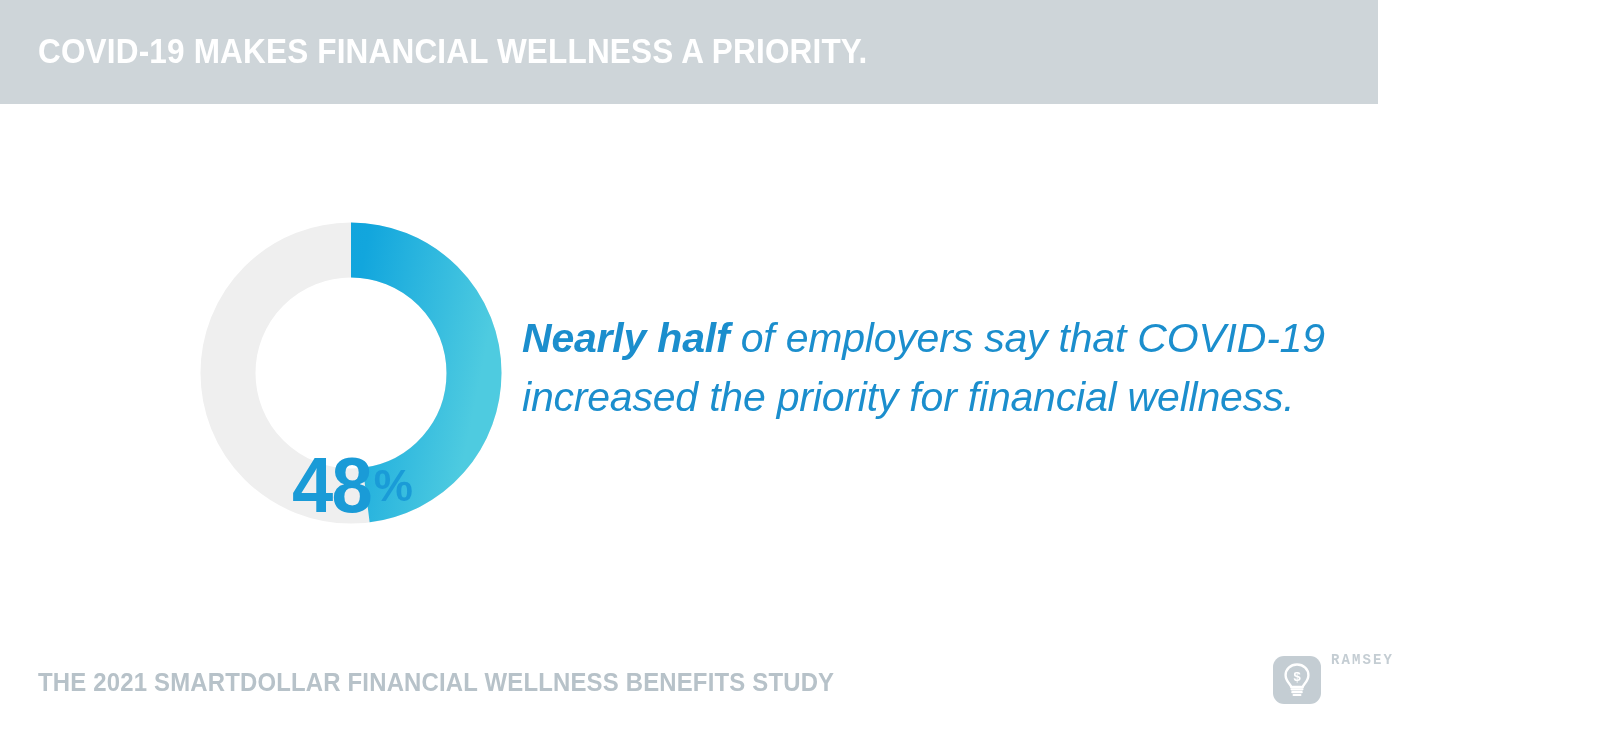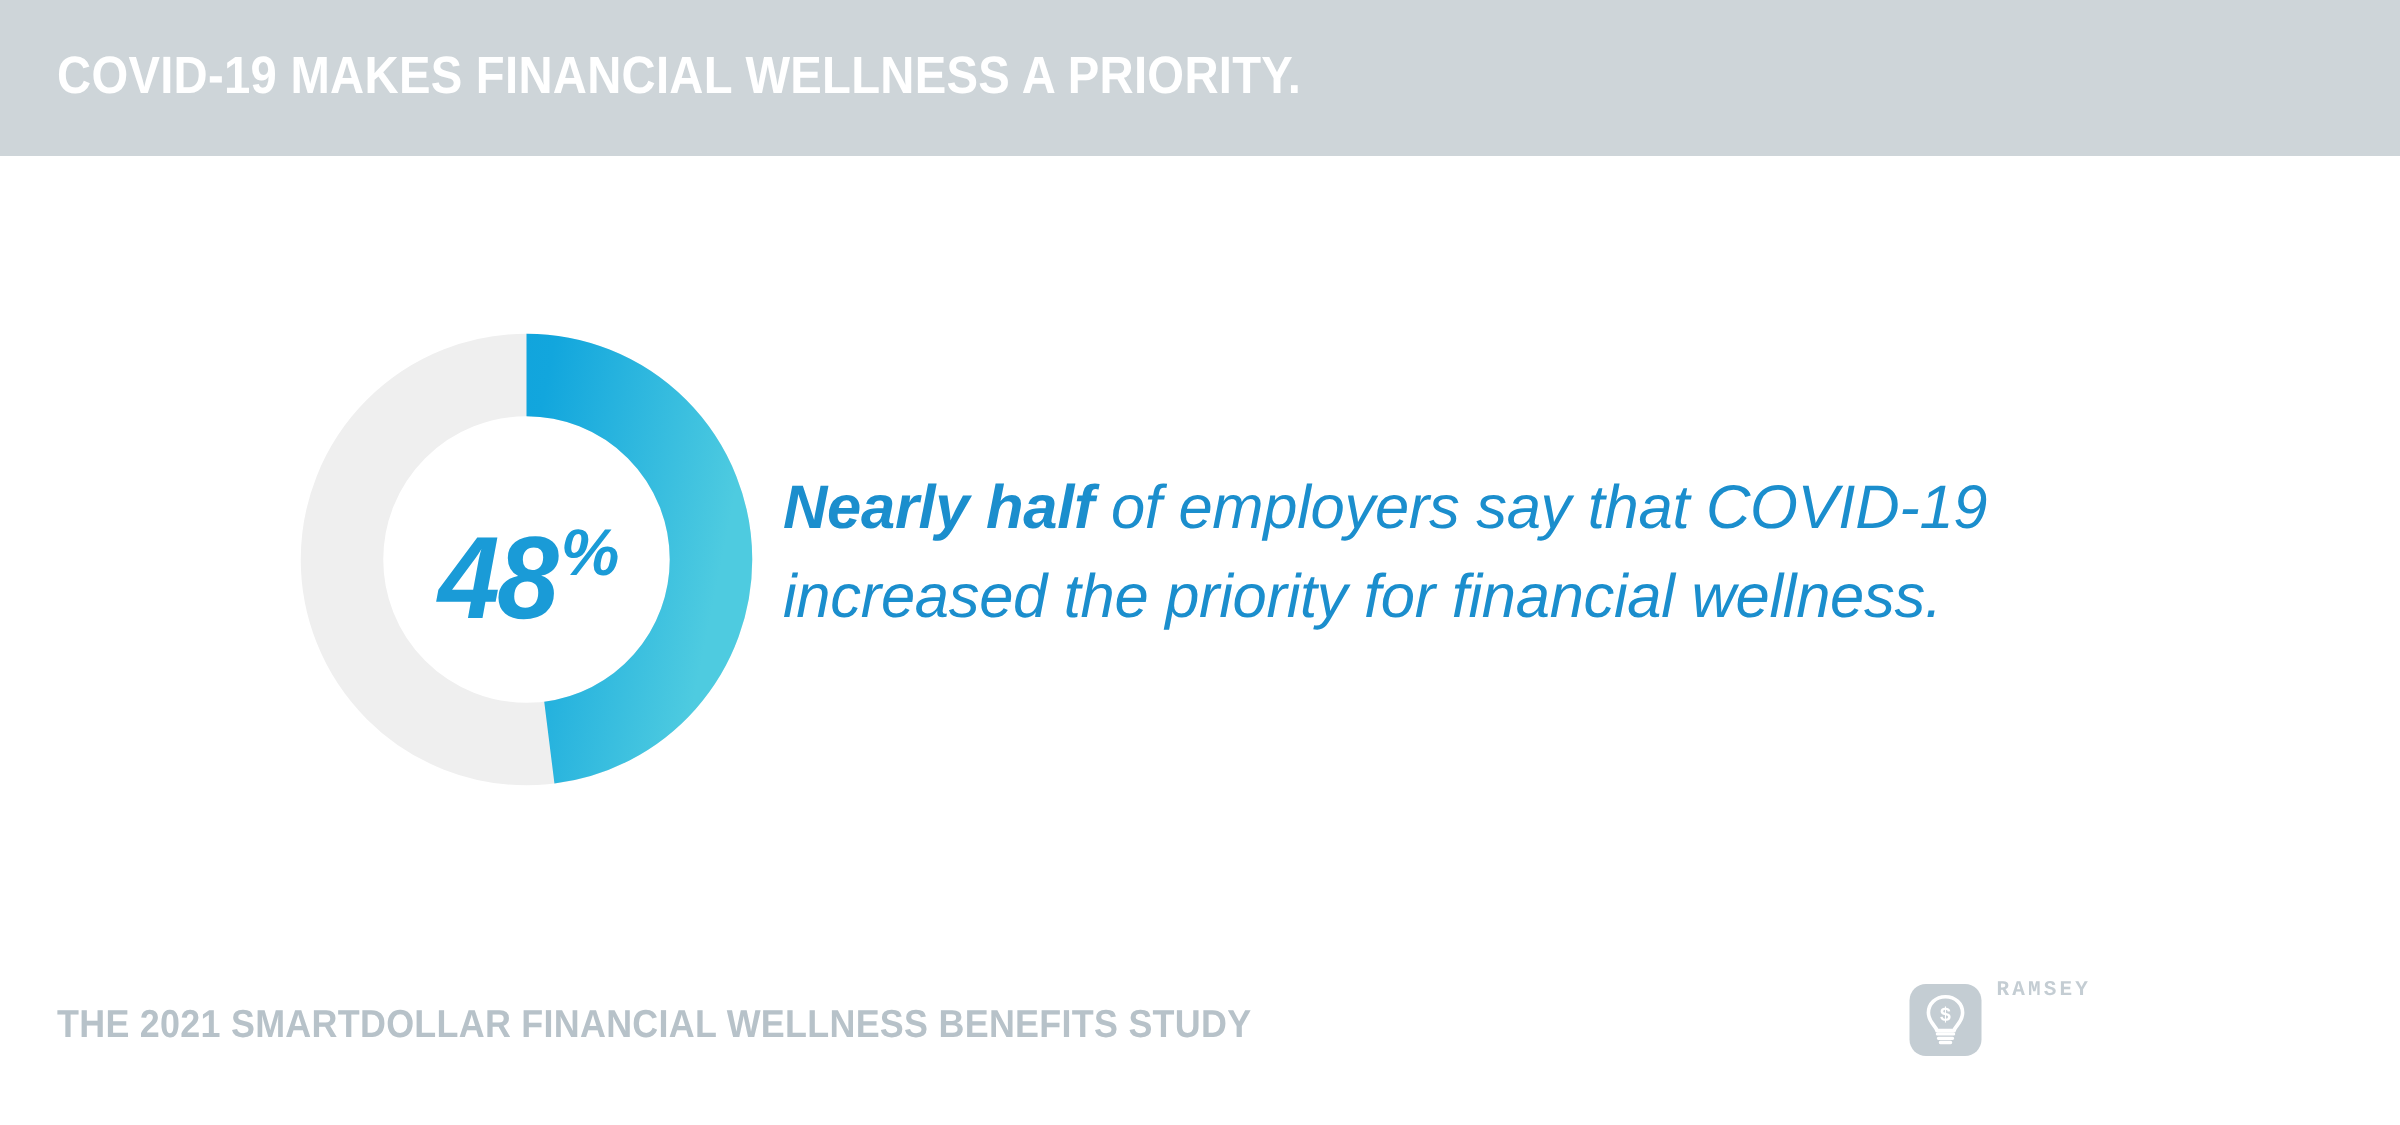--- a/index.html
+++ b/index.html
@@ -13,21 +13,21 @@
     font-family: "Liberation Sans", sans-serif;
     overflow: hidden;
     position: relative;
   }
 
   
   .header-band {
     position: absolute;
     left: 0;
     top: 0;
-    width: 1600px;
+    width: 1378px;
     height: 104px;
     background: #ced5d9;
   }
   .header-title {
     position: absolute;
     left: 38px;
     top: 30px;
     font-family: "Liberation Sans", sans-serif;
     font-size: 35px;
     font-weight: bold;
@@ -58,28 +58,27 @@
     height: 302px;
   }
   .donut-svg {
     display: block;
     width: 302px;
     height: 302px;
   }
   .donut-center-label {
     position: absolute;
     left: 0;
-    top: 12px;
+    top: 0;
     width: 302px;
     height: 302px;
     display: flex;
-    align-items: center;
+    align-items: flex-end;
     justify-content: center;
     pointer-events: none;
-    font-style: italic;
   }
   .donut-value {
     font-family: "Liberation Sans", sans-serif;
     font-weight: bold;
     font-size: 78px;
     color: #1a9bd7;
     letter-spacing: -2px;
     line-height: 78px;
     transform: scaleX(0.95);
     transform-origin: center;

